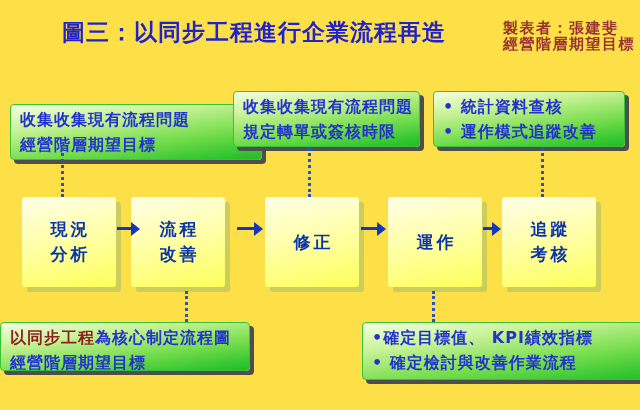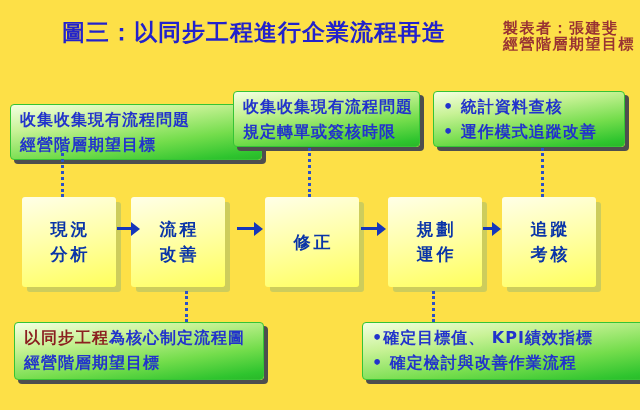--- a/index.html
+++ b/index.html
@@ -84,21 +84,20 @@
     <div class="yline">分析</div>
   </div>
   <div class="ybox" style="left:131px">
     <div class="yline">流程</div>
     <div class="yline">改善</div>
   </div>
   <div class="ybox" style="left:265px">
     <div class="yline">修正</div>
   </div>
   <div class="ybox" style="left:388px">
-    <div class="yline">規劃</div>
     <div class="yline">運作</div>
   </div>
   <div class="ybox" style="left:502px">
     <div class="yline">追蹤</div>
     <div class="yline">考核</div>
   </div>
 
   <div class="arrow" style="left:117px;width:23px">
     <span class="shaft"></span>
     <span class="head"></span>
@@ -112,21 +111,21 @@
     <span class="head"></span>
   </div>
   <div class="arrow" style="left:483px;width:18px">
     <span class="shaft"></span>
     <span class="head"></span>
   </div>
 
   <div class="vdash" style="left:185px;top:291px;height:31px"></div>
   <div class="vdash" style="left:432px;top:291px;height:31px"></div>
 
-  <div class="gbox" style="left:14px;top:322px;width:250px;height:58px">
+  <div class="gbox" style="left:0;top:322px;width:250px;height:49px">
     <div class="gline">
       <span class="hl">以同步工程</span><span>為核心制定流程圖</span>
     </div>
     <div class="gline">經營階層期望目標</div>
   </div>
   <div class="gbox" style="left:362px;top:322px;width:300px;height:58px">
     <div class="gline">•確定目標值、 KPI績效指標</div>
     <div class="gline">• 確定檢討與改善作業流程</div>
   </div>
 

